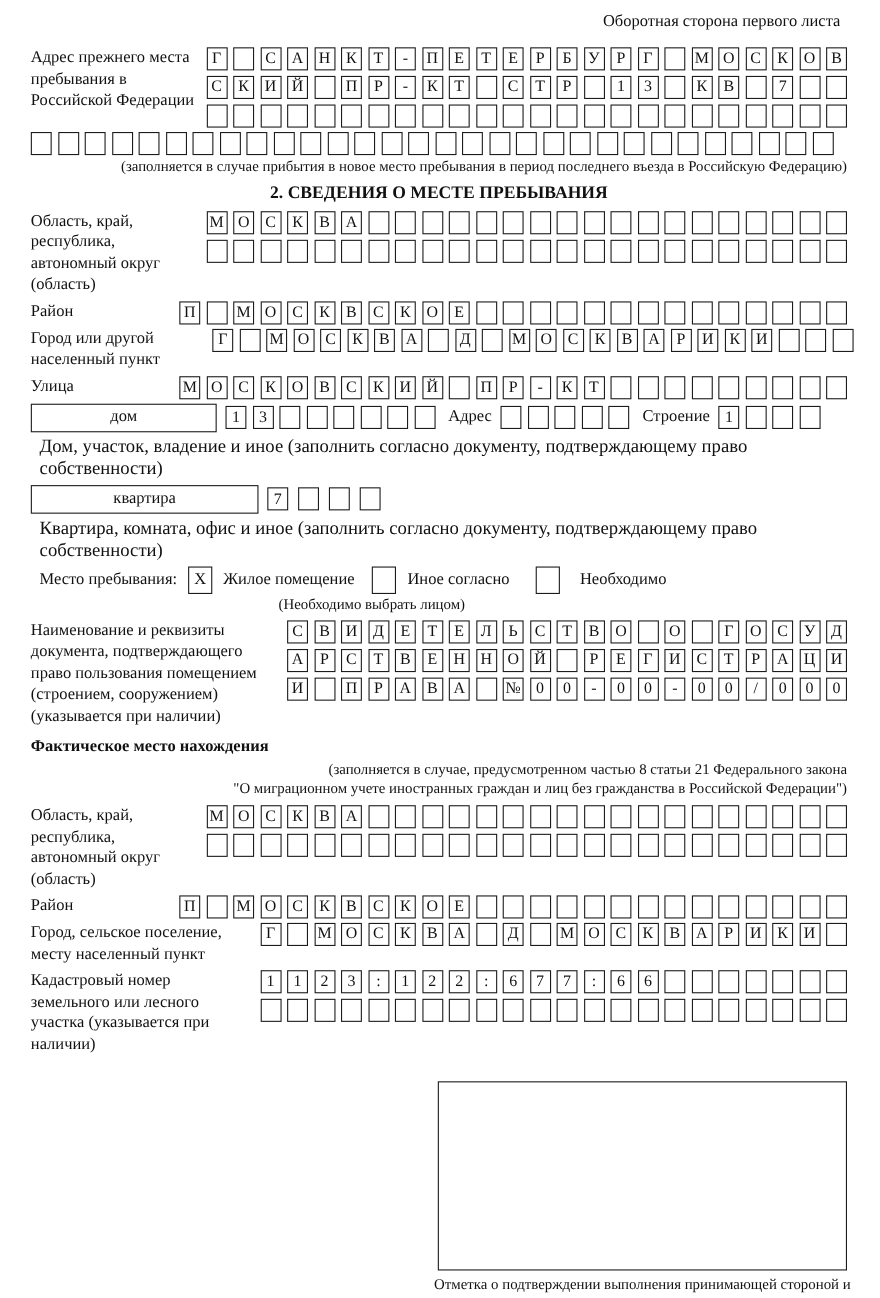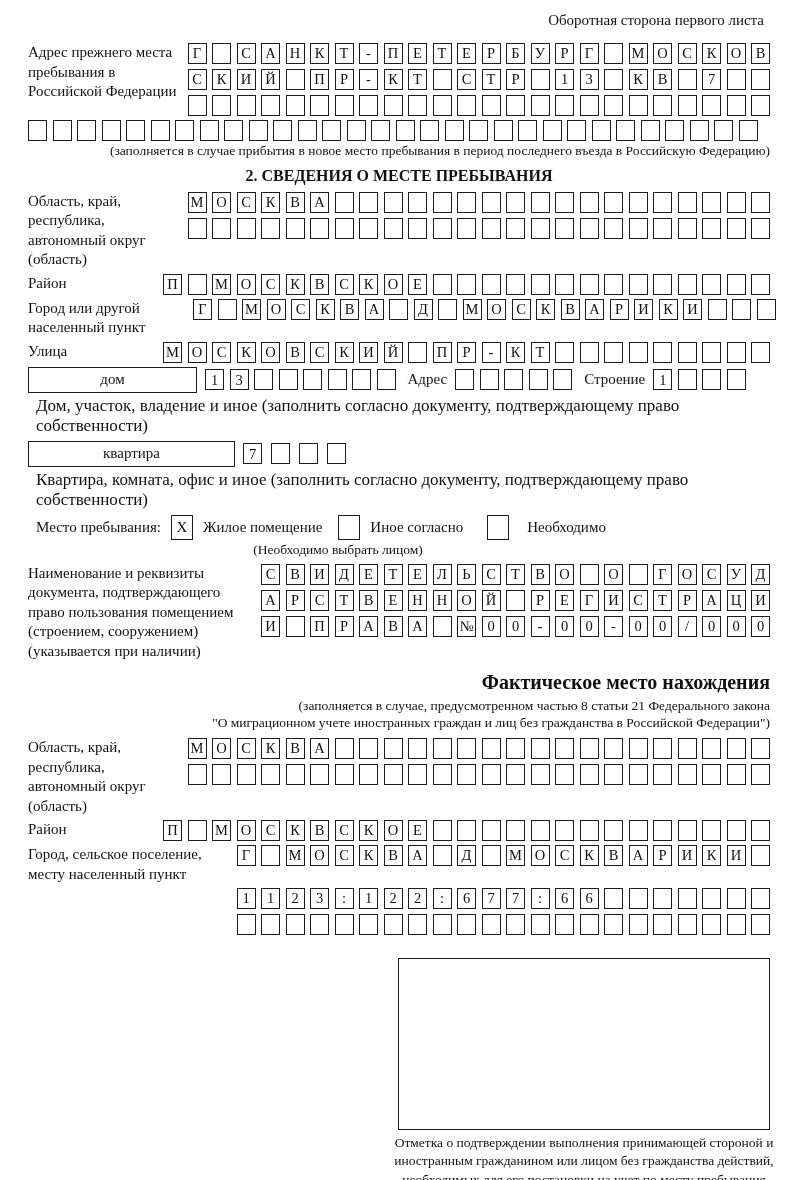--- a/index.html
+++ b/index.html
@@ -19,21 +19,21 @@
   .cell{
     box-sizing:border-box;flex:none;width:19px;height:21px;
     border:1.7px solid #1c1c1c;display:flex;align-items:center;justify-content:center;
     font-size:14.5px;line-height:1;background:#fff;
   }
   .checkcell .cell{width:22px;height:25px;font-size:15px;}
   .fullrow{margin:3px 0 2px 0;}
   .caption{font-size:13.5px;line-height:1.25;}
   .center{text-align:right;}
   .h2{font-weight:bold;font-size:16px;text-align:center;margin:7px 0 7px 0;}
-  .h3{font-weight:bold;font-size:20px;text-align:right;margin:10px 0 4px 0;}
+  .h3{font-weight:bold;font-size:15px;text-align:left;margin:10px 0 4px 0;}
   .widebox{
     box-sizing:border-box;border:1.7px solid #1c1c1c;height:26px;
     display:flex;align-items:center;justify-content:center;font-size:15px;flex:none;
   }
   .housebox{width:169px;} .aptbox{width:207px;}
   .inlinerow{display:flex;align-items:center;margin:2px 0 3px 0;}
   .inlinerow .grid{margin-left:8px;}
   .inlinetag{font-size:15px;margin-left:12px;margin-right:8px;}
   .subcap{font-size:17px;margin:1px 0 5px 8px;}
   .stayrow{display:flex;align-items:center;font-size:15px;margin:5px 0 2px 8px;}
@@ -580,20 +580,21 @@
           <div class="cell">Р</div>
           <div class="cell">И</div>
           <div class="cell">К</div>
           <div class="cell">И</div>
           <div class="cell"></div>
         </div>
     </div>
   </div>
 
   <div class="fieldrow">
+    <div class="label w190">Кадастровый номер земельного или лесного участка (указывается при наличии)</div>
     <div class="grids">
       <div class="grid">
           <div class="cell">1</div>
           <div class="cell">1</div>
           <div class="cell">2</div>
           <div class="cell">3</div>
           <div class="cell">:</div>
           <div class="cell">1</div>
           <div class="cell">2</div>
           <div class="cell">2</div>

